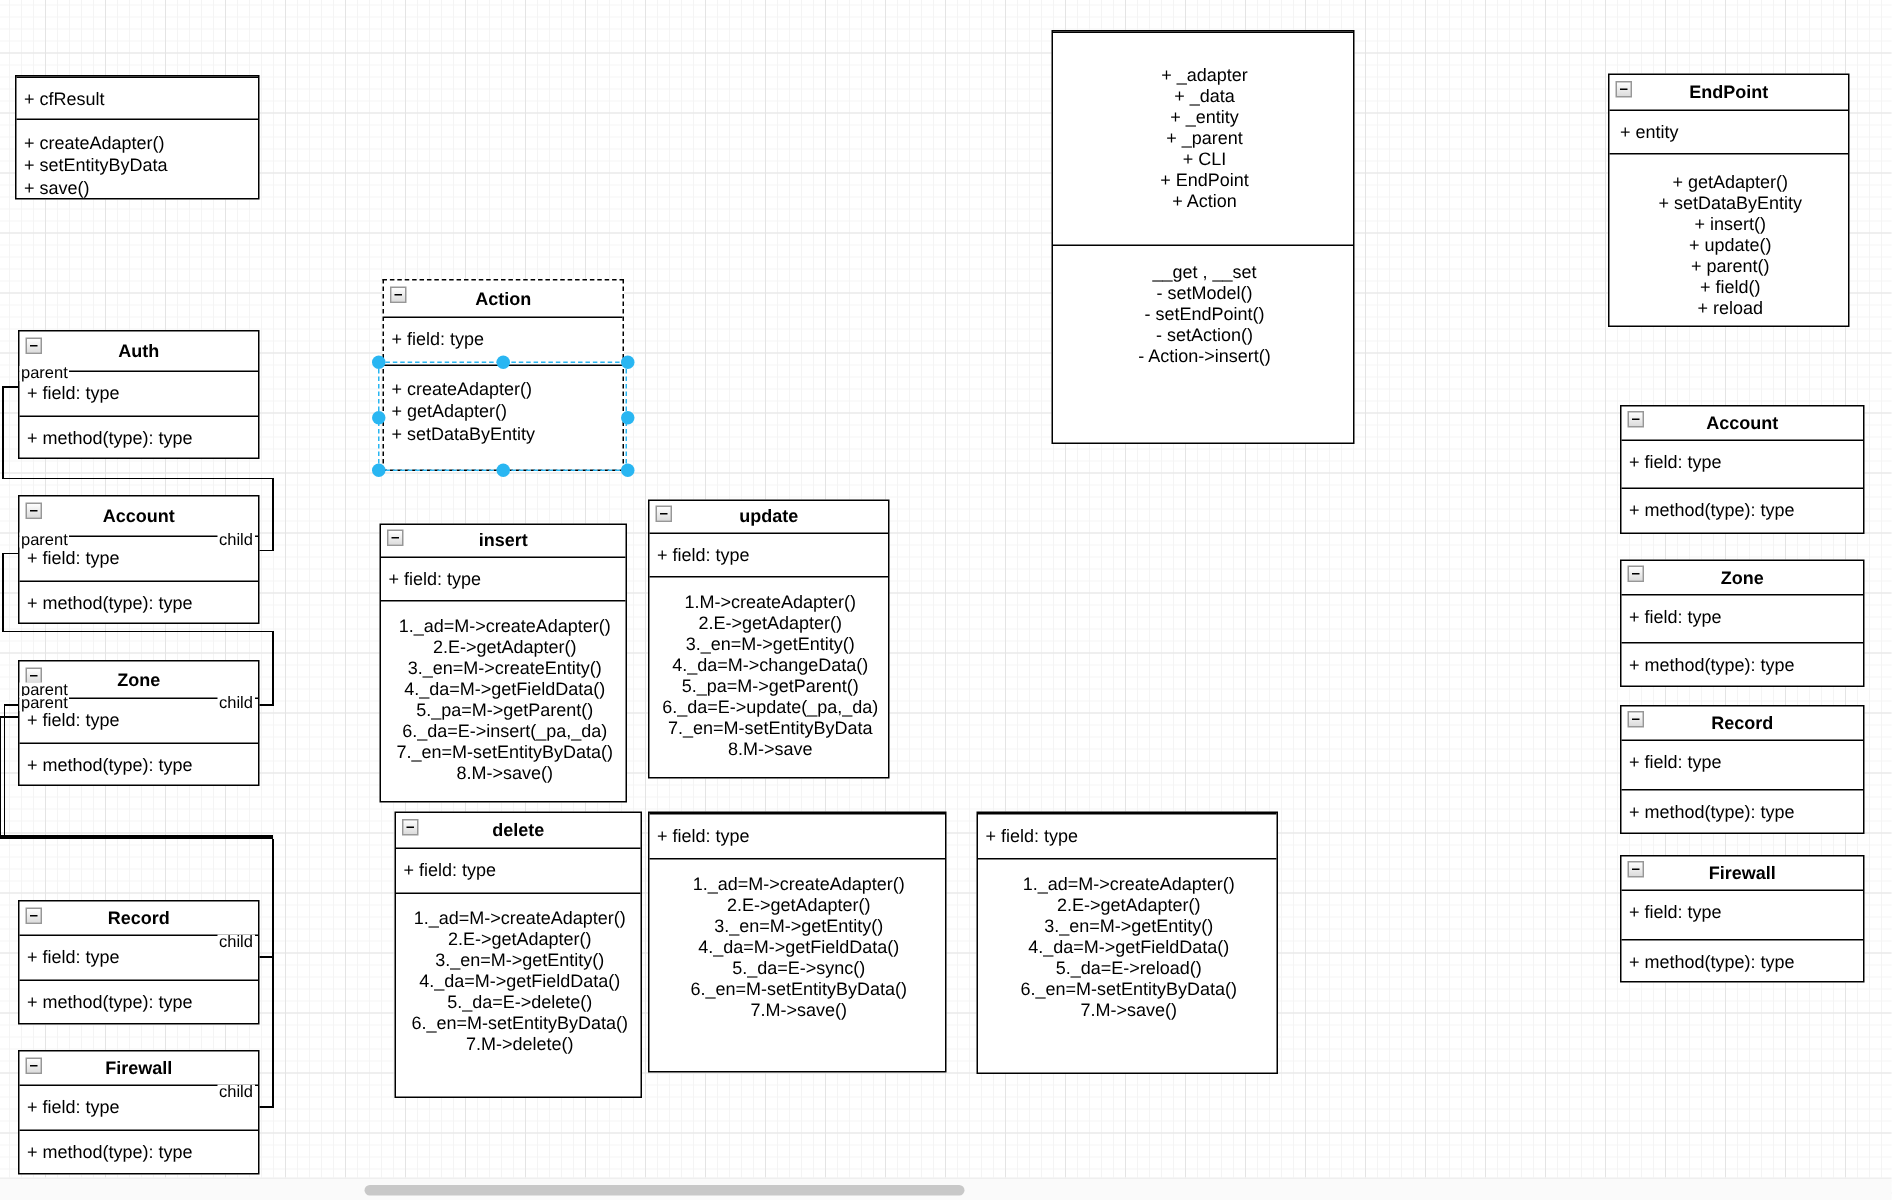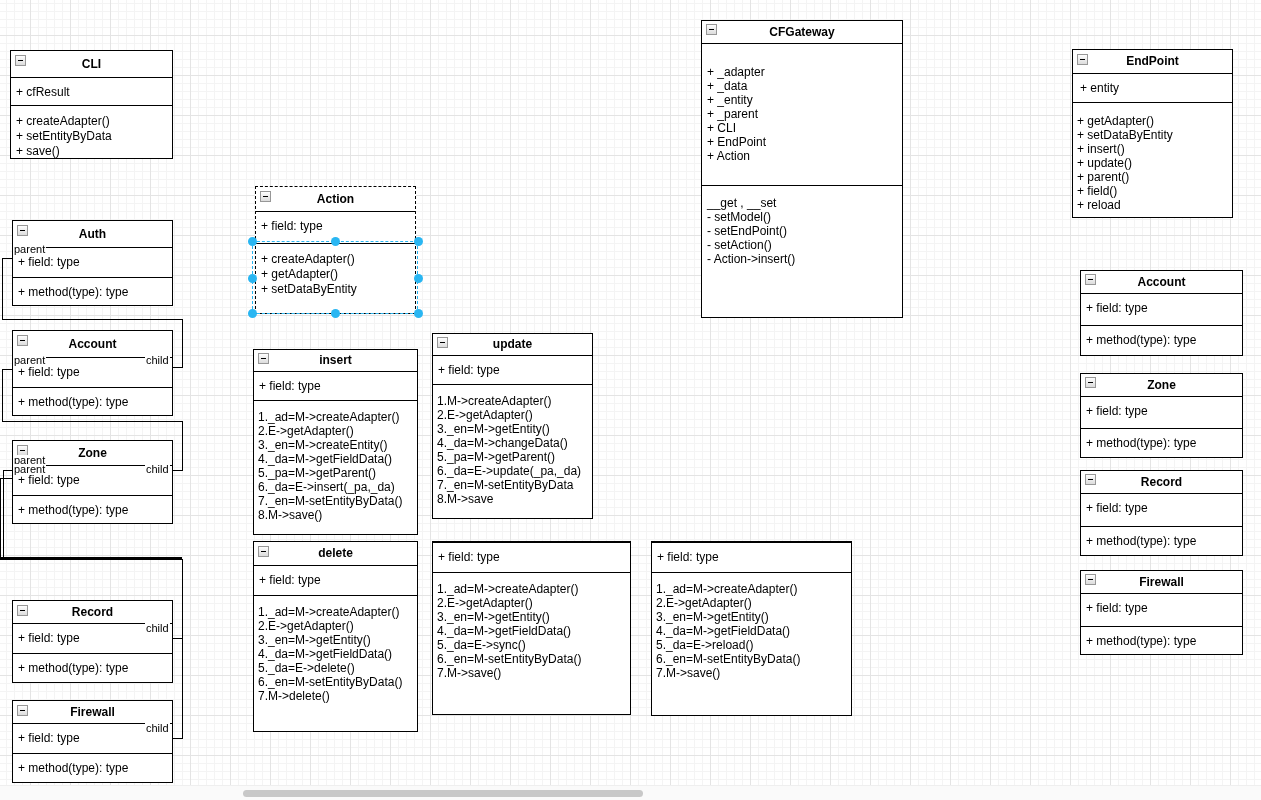--- a/index.html
+++ b/index.html
@@ -32,21 +32,21 @@
     background:linear-gradient(#fefefe,#dcdcdc);
   }
   .coll::after{
     content:"";position:absolute;left:2px;top:4px;width:5px;height:1px;background:#000;
   }
   .sec{border-top:1px solid #000;box-sizing:border-box;overflow:hidden;}
   .pad-a{padding:8px 3px 0 5px;}
   .pad-m{padding:8px 3px 0 5px;}
   .pad-list{padding:9px 2px 0 4px;}
   .ln{white-space:nowrap;line-height:13px;}
-  .list .ln{line-height:14px;}
+  .list .ln{line-height:14px;text-align:center;}
   .lh15 .ln{line-height:15px;}
   .elabel{
     position:absolute;font-size:11px;line-height:10px;background:#ffffff;
     color:#000;padding:0 1px;white-space:nowrap;
   }
   #sel{
     position:absolute;left:252px;top:241px;width:166px;height:73px;
     border:1px dashed #29b6f2;box-sizing:border-box;pointer-events:none;
   }
   .hdl{
@@ -71,24 +71,20 @@
     <polyline points="12,258 2,258 2,319 182,319 182,367 172,367"></polyline>
     <polyline points="12,369 2,369 2,421 182,421 182,470 172,470"></polyline>
     <polyline points="12,470 3,470 3,557"></polyline>
     <polyline points="12,478 0,478 0,557"></polyline>
     <line x1="0" y1="558" x2="182" y2="558" stroke-width="3"></line>
     <polyline points="182,559 182,738 172,738"></polyline>
     <polyline points="182,638 172,638"></polyline>
   </svg>
 
   <div class="cls" style="left:10px;top:50px;width:161px">
-    <div class="hd" style="height:26px;line-height:26px">
-      <span class="coll"></span>
-      <span>CLI</span>
-    </div>
     <div class="sec pad-a" style="height:28px">
       <div class="ln">+ cfResult</div>
     </div>
     <div class="sec pad-m lh15" style="height:53px">
       <div class="ln">+ createAdapter()</div>
       <div class="ln">+ setEntityByData</div>
       <div class="ln">+ save()</div>
     </div>
   </div>
 
@@ -216,21 +212,21 @@
       <div class="ln">2.E-&gt;getAdapter()</div>
       <div class="ln">3._en=M-&gt;getEntity()</div>
       <div class="ln">4._da=M-&gt;changeData()</div>
       <div class="ln">5._pa=M-&gt;getParent()</div>
       <div class="ln">6._da=E-&gt;update(_pa,_da)</div>
       <div class="ln">7._en=M-setEntityByData</div>
       <div class="ln">8.M-&gt;save</div>
     </div>
   </div>
 
-  <div class="cls" style="left:253px;top:541px;width:163px">
+  <div class="cls" style="left:263px;top:541px;width:163px">
     <div class="hd" style="height:23px;line-height:23px">
       <span class="coll"></span>
       <span>delete</span>
     </div>
     <div class="sec pad-a" style="height:30px">
       <div class="ln">+ field: type</div>
     </div>
     <div class="sec pad-list list" style="height:136px">
       <div class="ln">1._ad=M-&gt;createAdapter()</div>
       <div class="ln">2.E-&gt;getAdapter()</div>
@@ -266,24 +262,20 @@
       <div class="ln">2.E-&gt;getAdapter()</div>
       <div class="ln">3._en=M-&gt;getEntity()</div>
       <div class="ln">4._da=M-&gt;getFieldData()</div>
       <div class="ln">5._da=E-&gt;reload()</div>
       <div class="ln">6._en=M-setEntityByData()</div>
       <div class="ln">7.M-&gt;save()</div>
     </div>
   </div>
 
   <div class="cls" style="left:701px;top:20px;width:200px">
-    <div class="hd" style="height:22px;line-height:22px">
-      <span class="coll" style="top:3px"></span>
-      <span>CFGateway</span>
-    </div>
     <div class="sec list" style="height:142px;padding:21px 3px 0 5px">
       <div class="ln">+ _adapter</div>
       <div class="ln">+ _data</div>
       <div class="ln">+ _entity</div>
       <div class="ln">+ _parent</div>
       <div class="ln">+ CLI</div>
       <div class="ln">+ EndPoint</div>
       <div class="ln">+ Action</div>
     </div>
     <div class="sec list" style="height:132px;padding:10px 3px 0 5px">

